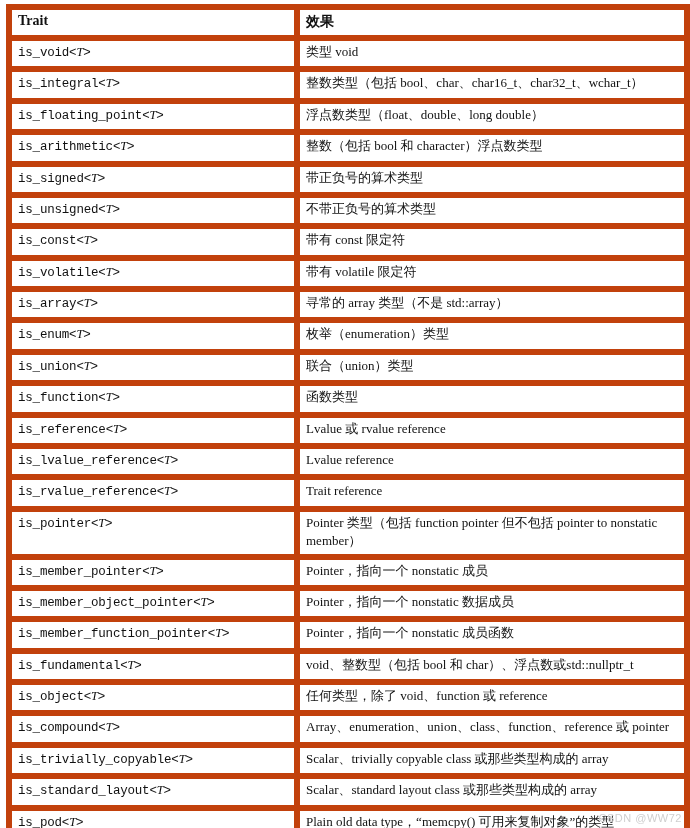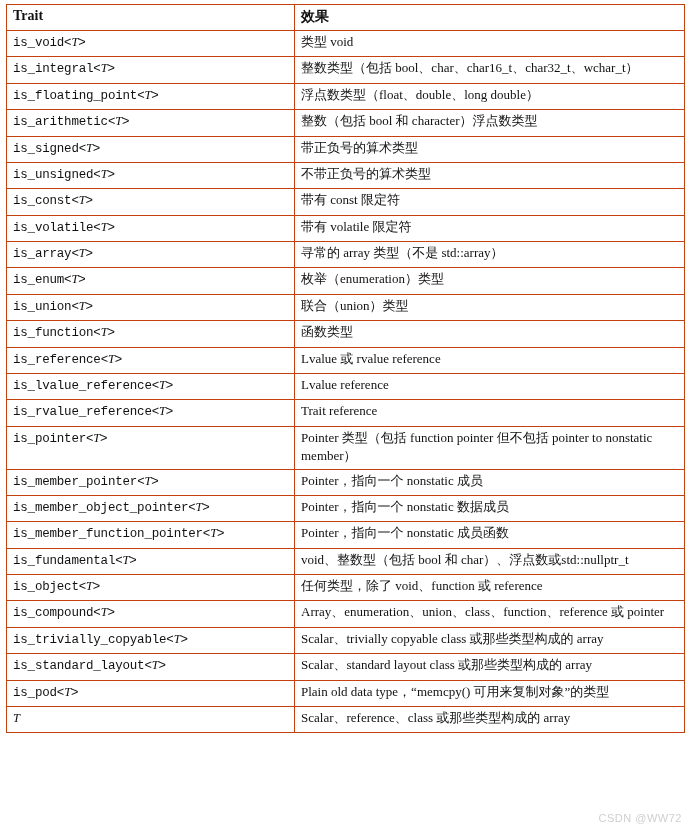--- a/index.html
+++ b/index.html
@@ -23,21 +23,21 @@
   }
   table.traits {
     width: 678px;
     border-collapse: collapse;
     table-layout: fixed;
   }
   table.traits col.c1 { width: 288px; }
   table.traits col.c2 { width: 390px; }
 
   table.traits th, table.traits td {
-    border: 1px solid #c2410c;
+    border: 6px solid #c2410c;
     vertical-align: top;
     padding: 2px 6px 3px 6px;
   }
   table.traits thead th {
     font-family: "Liberation Serif", serif;
     font-weight: bold;
     font-size: 14px;
     text-align: left;
     padding-top: 3px;
     padding-bottom: 4px;

